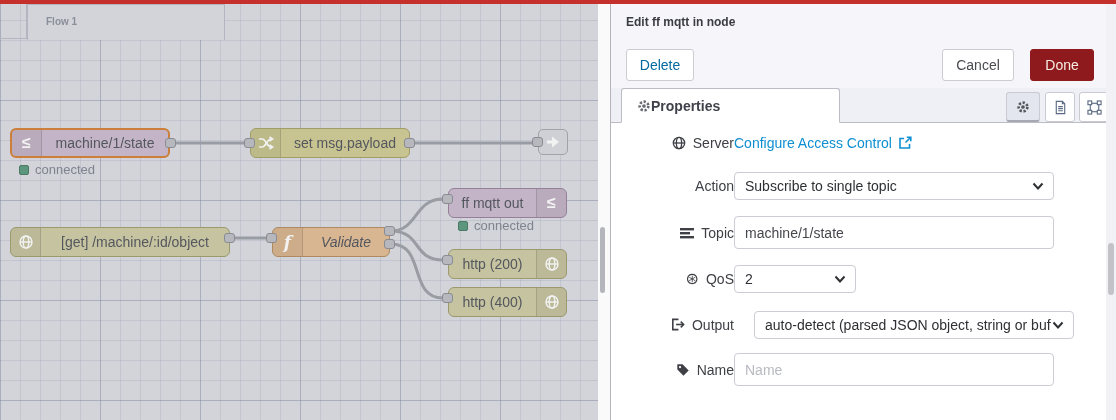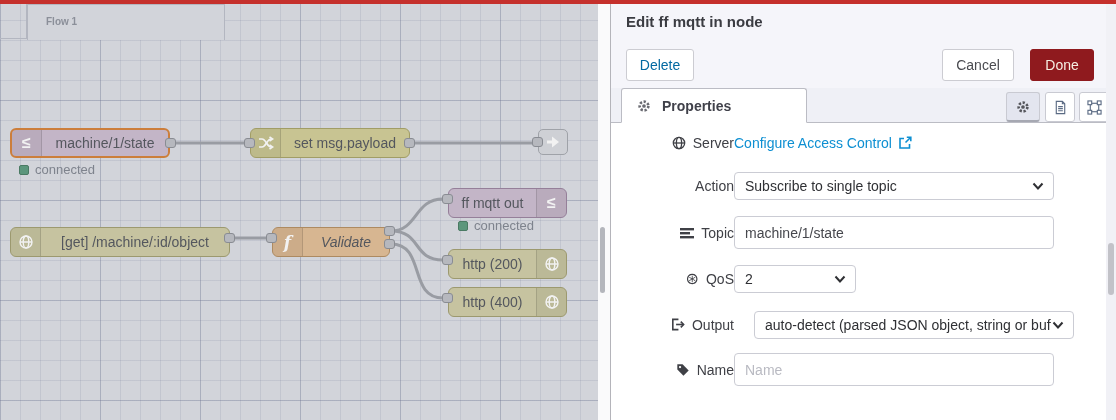--- a/index.html
+++ b/index.html
@@ -58,34 +58,34 @@
   .status .dot { width:10px; height:10px; border-radius:2px; background:#5c967c; border:1px solid #4a7a63; }
 
   
   #ws-scroll { position:absolute; left:598px; top:4px; width:12px; height:416px; background:#fafafb; }
   #ws-scroll .thumb { position:absolute; left:2px; top:223px; width:5px; height:66px; background:#b4b6bc; border-radius:3px; }
 
   
   #panel { position:absolute; left:610px; top:4px; width:506px; height:416px; background:#fff;
     border-left:1px solid #b4b4ba; }
   #panel-header { position:absolute; left:0; top:0; right:0; height:48px; background:#f5f5fa;
-    border-bottom:1px solid #e3e4eb; font-size:15px; font-weight:bold; color:#3b3c42;
+    border-bottom:1px solid #e3e4eb; font-size:12px; font-weight:bold; color:#3b3c42;
     line-height:36px; padding-left:15px; }
   #panel-btnrow { position:absolute; left:0; top:36px; right:0; height:48px; background:#f5f5fa; }
   .btn { position:absolute; top:9px; height:32px; font-size:14px; border-radius:3px; text-align:center;
     line-height:30px; cursor:pointer; }
   #btn-delete { left:15px; width:68px; background:#fff; border:1px solid #ccccd2; color:#0369a1; }
   #btn-cancel { left:331px; width:72px; background:#fff; border:1px solid #ccccd2; color:#4a4b50; }
   #btn-done   { left:419px; width:64px; background:#8f1a1e; border:1px solid #8f1a1e; color:#f6efe3; }
 
   #panel-tabrow { position:absolute; left:0; top:84px; right:10px; height:35px; background:#eff0f6;
     border-bottom:1px solid #bbbcc4; }
-  #tab-properties { position:absolute; left:10px; top:0; width:186px; height:35px; background:#fff;
+  #tab-properties { position:absolute; left:10px; top:0; width:219px; height:35px; background:#fff;
     border:1px solid #bbbcc4; border-bottom:1px solid #fff; border-radius:3px 3px 0 0;
-    display:flex; align-items:center; gap:11px; padding-left:15px;
+    display:flex; align-items:center; gap:0; padding-left:15px;
     font-size:14px; font-weight:bold; color:#40414a; z-index:2; }
   .tool-btn { position:absolute; top:4px; height:30px; background:#fff; border:1px solid #c9cad2;
     border-radius:3px; display:flex; align-items:center; justify-content:center; cursor:pointer; }
   #tool-gear { left:395px; width:34px; background:#e3e5ef; border-bottom:2px solid #a6a8b2; }
   #tool-doc  { left:434px; width:30px; }
   #tool-expand { left:468px; width:30px; }
 
   .form-row { position:absolute; left:15px; height:33px; display:flex; align-items:center; }
   .form-label { width:108px; display:flex; align-items:center; gap:7px; font-size:14px; color:#3f4046; flex:0 0 108px;justify-content:flex-end; }
   .row-server { top:126px; height:26px; }

